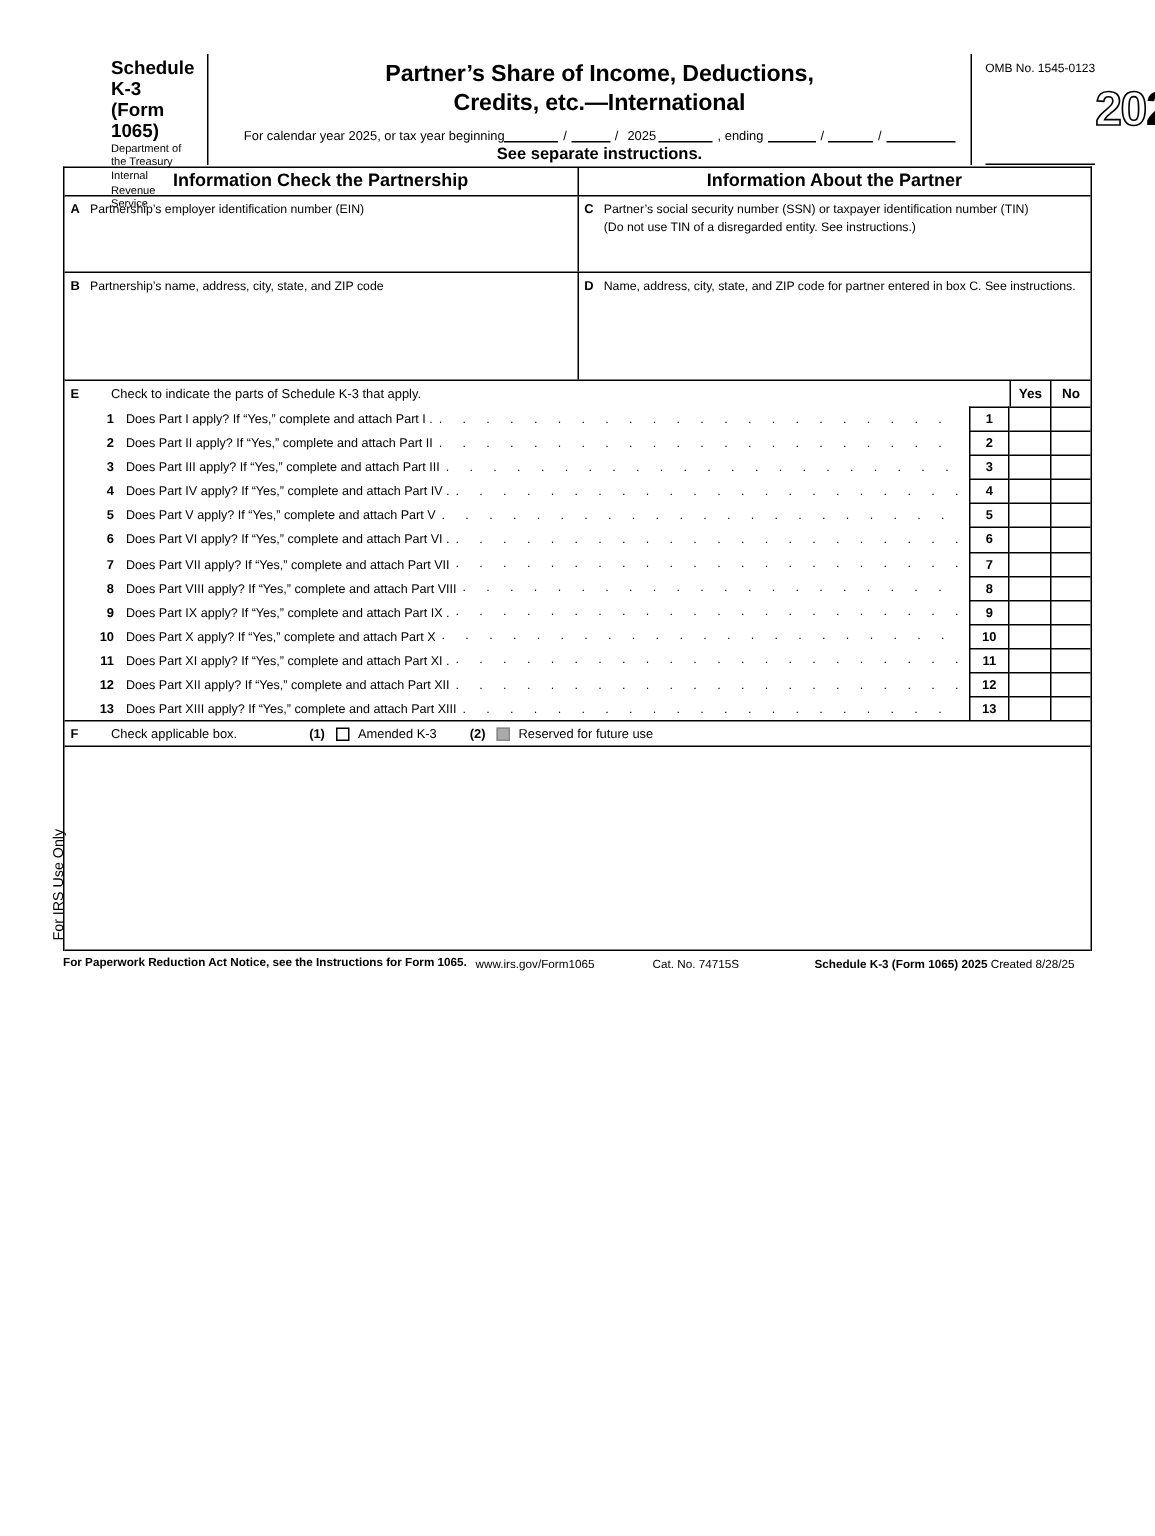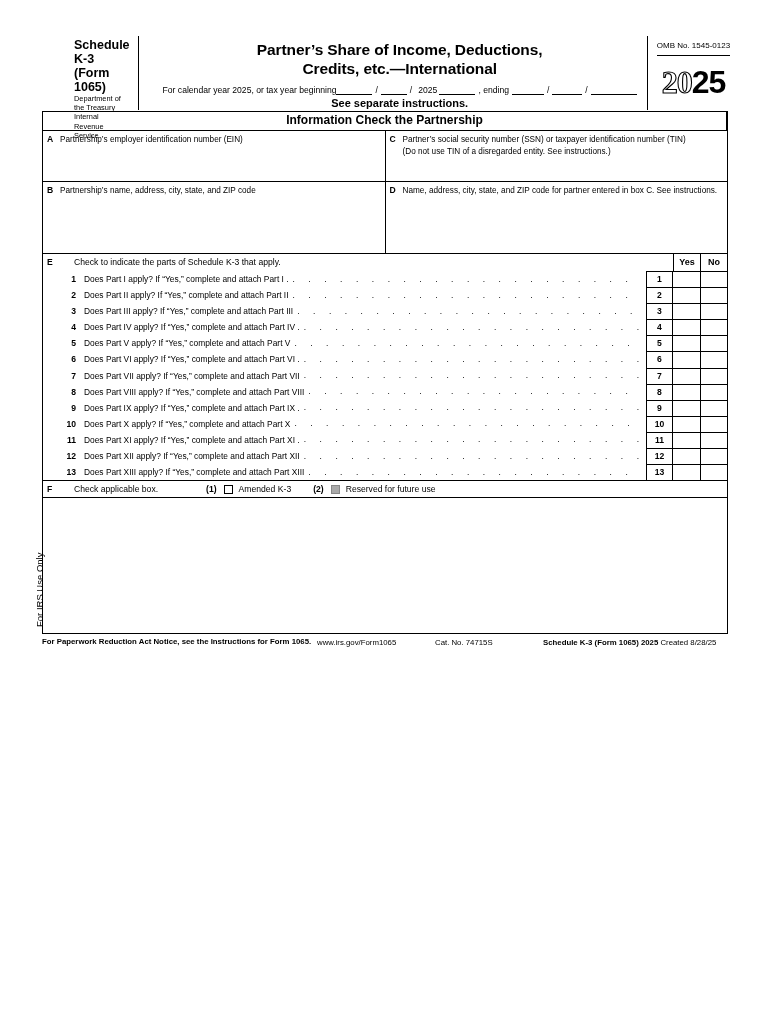--- a/index.html
+++ b/index.html
@@ -82,21 +82,21 @@
     font-size: 11px;
     font-weight: bold;
     padding-bottom: 1px;
     margin-top: 1px;
   }
   .hdr-right {
     width: 112px;
     border-left: 1.4px solid #000;
     padding-left: 9px;
     display: flex;
-    flex-direction: column;
+    flex-direction: row;
   }
   .omb {
     font-size: 8px;
     padding: 5px 0 5px 0;
     border-bottom: 1px solid #000;
     white-space: nowrap;
   }
   .year-big {
     flex: 1;
     display: flex;
@@ -104,21 +104,20 @@
     justify-content: center;
     font-size: 32px;
     font-weight: bold;
     letter-spacing: -1px;
     padding-bottom: 2px;
   }
   .yr-out {
     color: #ffffff;
     -webkit-text-stroke: 1.1px #000;
     text-stroke: 1.1px #000;
-    font-family: Liberation Serif, serif;
   }
   .yr-sol { color: #000; }
 
   
   .box {
     border: 1.6px solid #000;
     border-bottom: none;
     margin-top: 1px;
   }
 
@@ -338,20 +337,21 @@
         <span class="yr-out">20</span>
           <span class="yr-sol">25</span>
       </div>
     </div>
   </div>
 
   <div class="box">
 
     <div class="band">
       <div>Information Check the Partnership</div>
+      <div>Information About the Partner</div>
     </div>
 
     <div class="tworow rowA">
       <div class="cellL">
         <span class="lbl">A</span><span>Partnership’s employer identification number (EIN)</span>
       </div>
       <div class="cellR">
         <span class="lbl">C</span><span>Partner’s social security number (SSN) or taxpayer identification number (TIN)</span>
         <span class="sub">(Do not use TIN of a disregarded entity. See instructions.)</span>
       </div>

